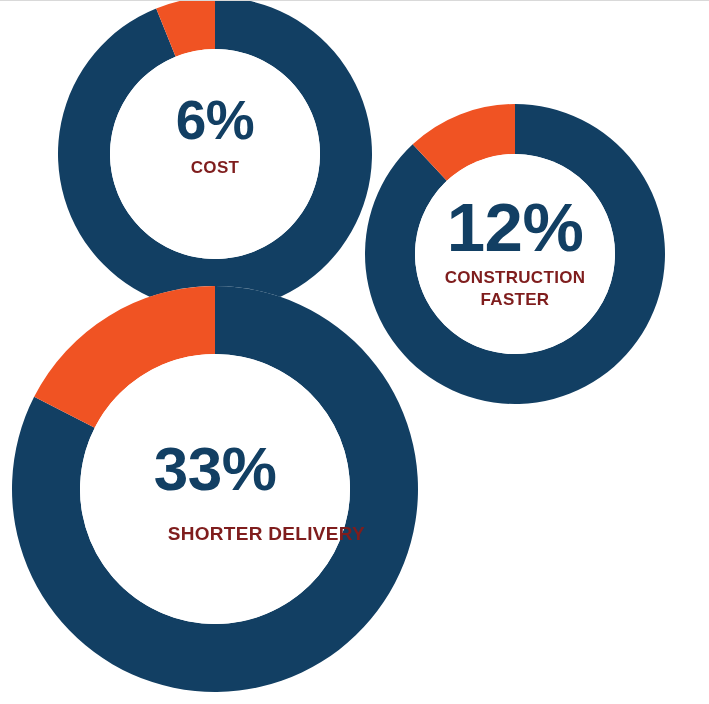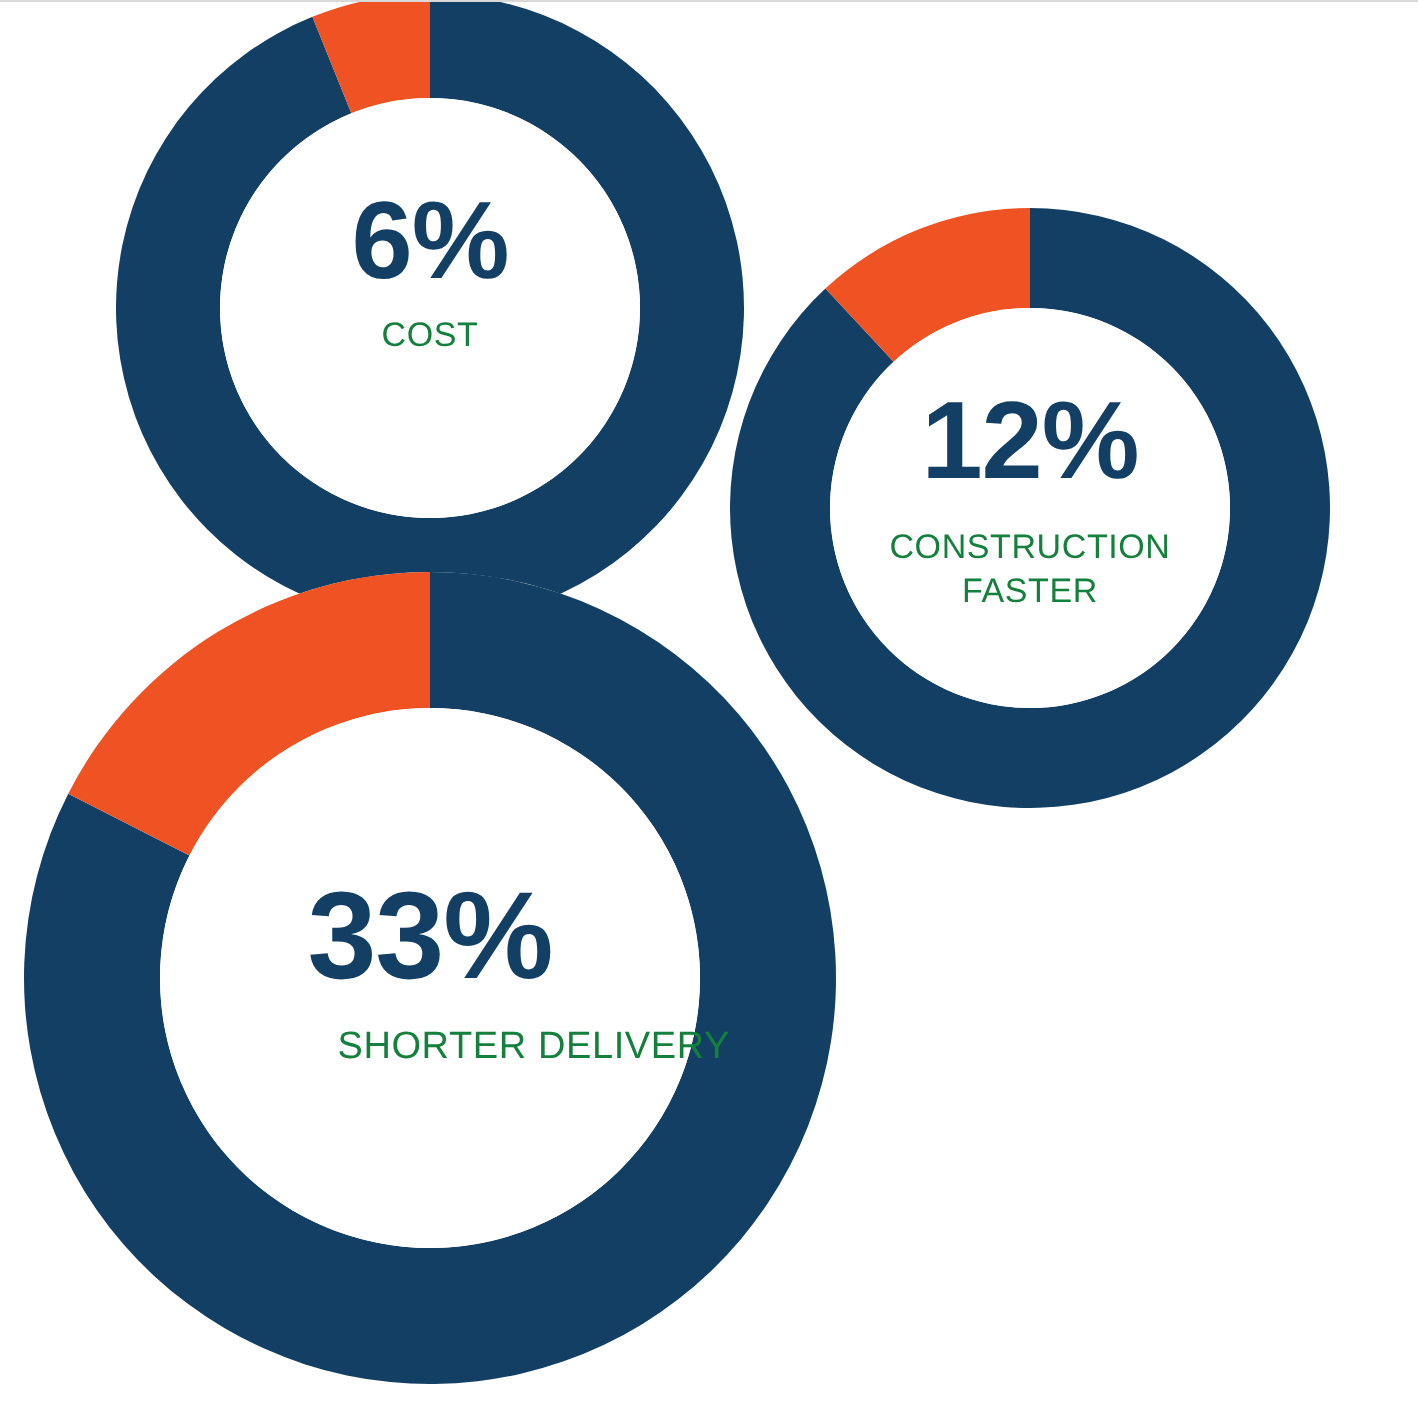--- a/index.html
+++ b/index.html
@@ -36,50 +36,50 @@
     user-select: none;
   }
   .stat-value {
     display: block;
     color: #123F63;
     font-weight: bold;
     letter-spacing: -0.5px;
   }
   .stat-caption {
     display: block;
-    color: #15803d;
-    font-weight: normal;
+    color: #7f1d1d;
+    font-weight: bold;
     letter-spacing: 0.3px;
     text-transform: uppercase;
   }
   
   #label-cost-savings {
     left: 90px;
     top: 92px;
     width: 250px;
   }
   #label-cost-savings .stat-value { font-size: 55px; margin-bottom: 9px; }
   #label-cost-savings .stat-caption { font-size: 17px; line-height: 1.28; }
 
   
   #label-faster-construction {
     left: 390px;
     top: 192px;
     width: 250px;
   }
-  #label-faster-construction .stat-value { font-size: 55px; margin-bottom: 15px; }
+  #label-faster-construction .stat-value { font-size: 69px; margin-bottom: 5px; }
   #label-faster-construction .stat-caption { font-size: 17px; line-height: 1.28; }
 
   
   #label-shorter-delivery {
     left: 65px;
     top: 437px;
     width: 300px;
   }
-  #label-shorter-delivery .stat-value { font-size: 62px; margin-bottom: 12px; }
+  #label-shorter-delivery .stat-value { font-size: 62px; margin-bottom: 22px; }
   #label-shorter-delivery .stat-caption { font-size: 19px; line-height: 1.3; text-align: right; }
 </style>
 </head>
 <body>
 
 <div id="infographic">
 
   <svg id="donut-svg" viewBox="0 0 709 704">
     <g id="svg-donuts">
         <circle cx="215" cy="153" r="157" fill="#FFFFFF"></circle>

